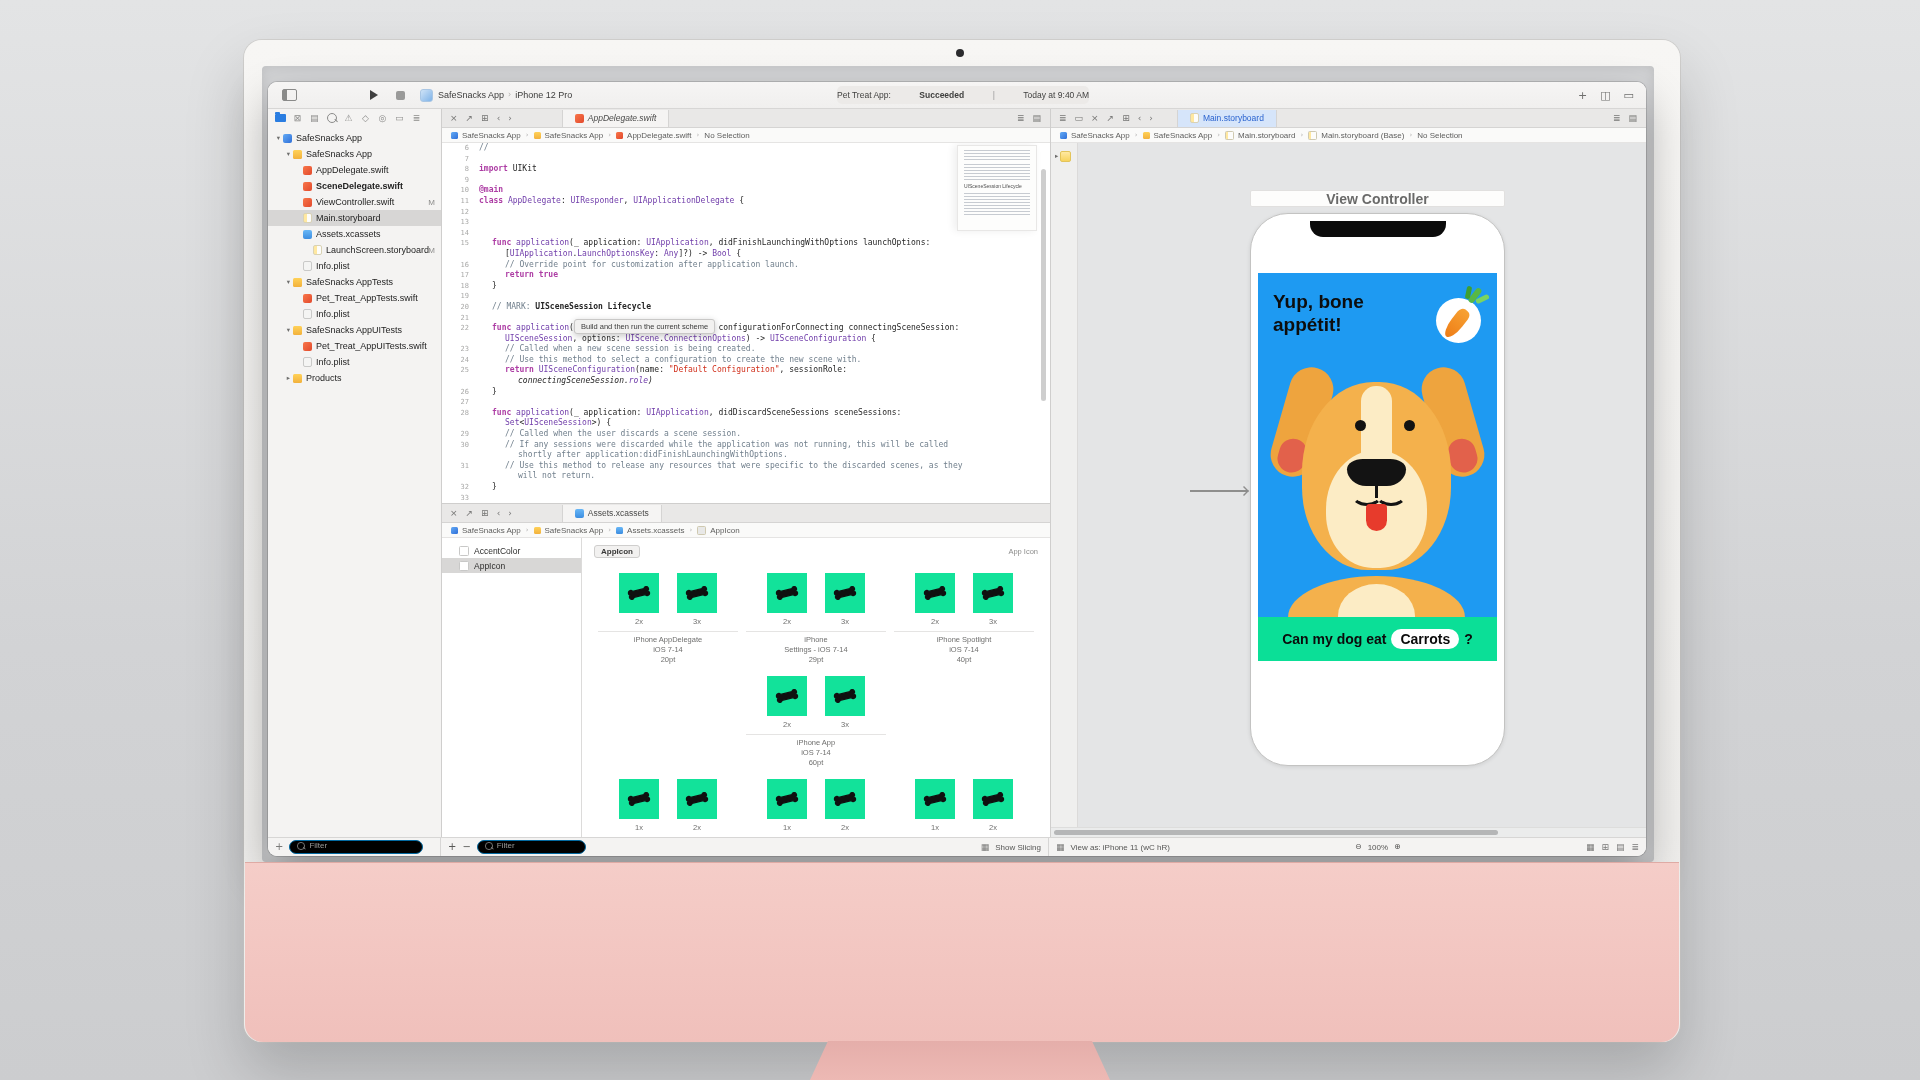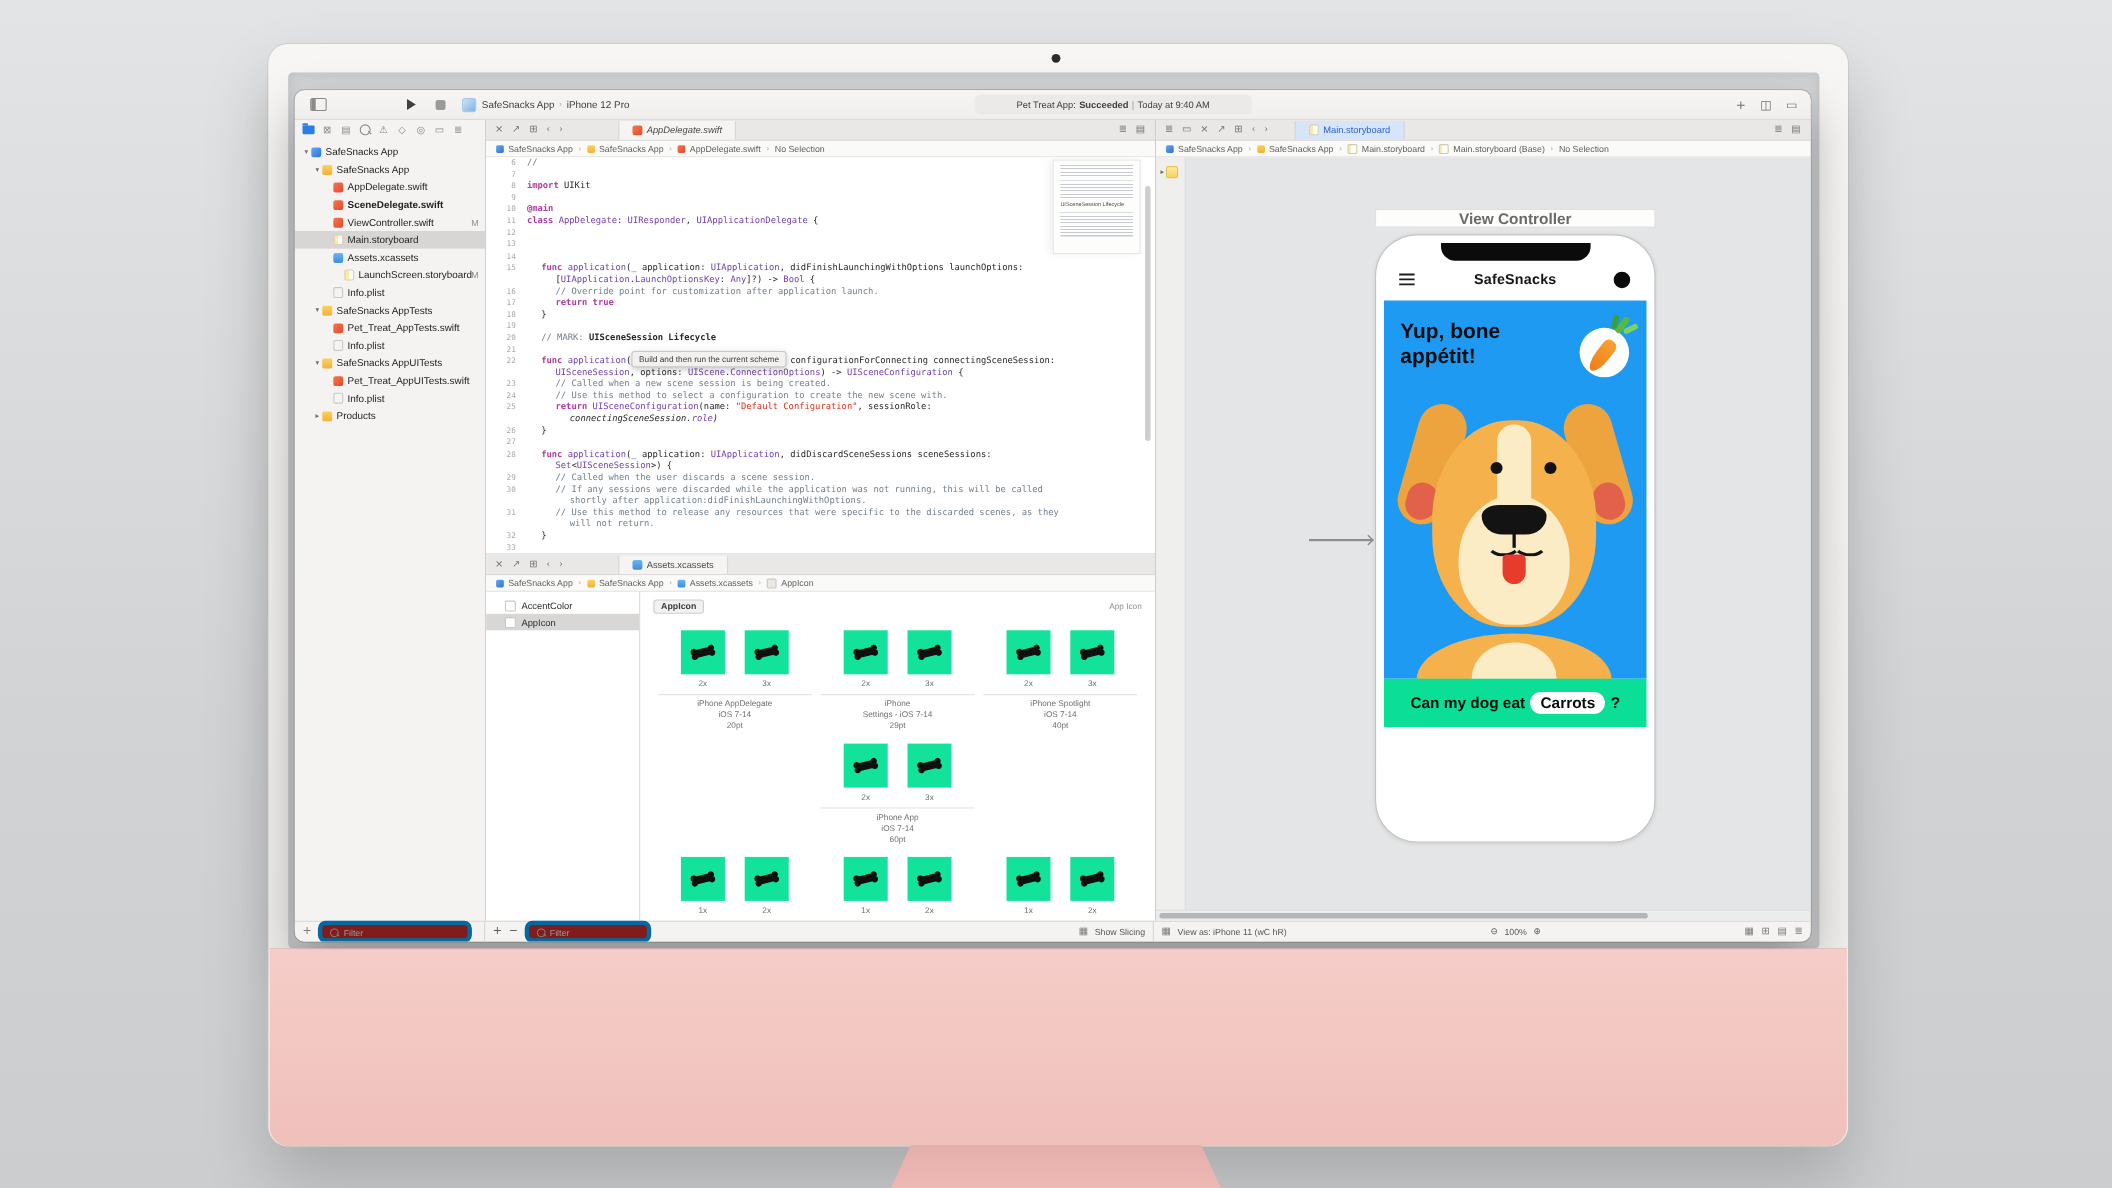--- a/index.html
+++ b/index.html
@@ -29,22 +29,22 @@
         position:relative;flex:none;color:#4c4c4c}
   .tico{position:absolute;top:0;height:26px;display:flex;align-items:center;color:#6f6f6e;font-size:11px}
   .glyph{font-family:"DejaVu Sans",sans-serif;line-height:1}
   .ic-sidebar{width:13px;height:10px;border:1px solid #8a8a89;border-radius:2px;position:relative}
   .ic-sidebar::before{content:"";position:absolute;left:0;top:0;bottom:0;width:4px;background:#8a8a89}
   .ic-play{width:0;height:0;border-left:8px solid #3f3f3f;border-top:5px solid transparent;border-bottom:5px solid transparent}
   .ic-stop{width:9px;height:9px;background:#9a9a99;border-radius:2px}
   .schemeic{width:11px;height:11px;border-radius:3px;background:linear-gradient(135deg,#cfe3f7,#7fb3e8);border:1px solid #a9c6e4;margin-right:5px}
   .schemetxt{font-size:9px;color:#3d3d3c;display:flex;align-items:center;gap:4px}
   .sep{color:#b0afae;font-size:8px}
-  .statuspill{position:absolute;left:618px;top:4px;width:252px;height:18px;background:#eceae8;border-radius:5px;
-        display:flex;align-items:center;justify-content:center;font-size:8.5px;color:#3f3f3e;gap:3px;white-space:nowrap}
+  .statuspill{position:absolute;left:569px;top:4px;width:252px;height:18px;background:#eceae8;border-radius:5px;
+        display:flex;align-items:center;justify-content:space-between;font-size:8.5px;color:#3f3f3e;gap:3px;white-space:nowrap}
   .content{flex:1;display:flex;min-height:0}
 
   
   .nav{width:173px;flex:none;background:#f4f3f2;border-right:1px solid #cfcecd;display:flex;flex-direction:column;min-height:0}
   .navtabs{height:18px;flex:none;display:flex;align-items:center;gap:6px;padding:0 7px;font-size:9px;color:#8b8b8a}
   .gi{width:11px;display:inline-flex;justify-content:center}
   .gi-folder{width:11px;height:8px;background:#2a7de1;border-radius:1px;position:relative}
   .gi-folder::before{content:"";position:absolute;left:0;top:-2px;width:5px;height:2px;background:#2a7de1;border-radius:1px 1px 0 0}
   .gi-search{width:8px;height:8px;border:1.2px solid #8b8b8a;border-radius:50%;position:relative}
   .gi-search::before{content:"";position:absolute;left:6px;top:6px;width:4px;height:1.4px;background:#8b8b8a;transform:rotate(45deg)}
@@ -167,22 +167,22 @@
   .ptabs{position:absolute;top:50px;left:14px;right:14px;height:34px;display:flex;align-items:center;justify-content:space-between}
   .tabpill{width:52px;height:30px;background:#efefef;border-radius:15px;display:flex;align-items:center;justify-content:center}
   .homebar{position:absolute;bottom:5px;left:50%;transform:translateX(-50%);width:90px;height:3px;background:#111;border-radius:2px}
 
   
   .sbar{height:18px;flex:none;background:#f4f3f2;border-top:1px solid #d7d6d5;display:flex;align-items:center;font-size:8px;color:#565655}
   .ssec{height:100%;display:flex;align-items:center;gap:6px;padding:0 7px;box-sizing:border-box}
   .ssec.s1{width:173px;border-right:1px solid #d7d6d5}
   .ssec.s2{width:608px;border-right:1px solid #d7d6d5}
   .ssec.s3{flex:1}
-  .fpill{height:12px;flex:1;max-width:120px;background:#7f1d1d;border:4px solid #0369a1;border-radius:7px;
-         display:flex;align-items:flex-end;gap:3px;padding:0 6px;color:#9a9a99}
+  .fpill{height:12px;flex:1;max-width:120px;background:#000000;border:1px solid #0369a1;border-radius:7px;
+         display:flex;align-items:flex-start;gap:3px;padding:0 6px;color:#9a9a99}
   .sspacer{flex:1}
   .sbtnrow{display:flex;gap:7px;color:#7a7a79;font-size:9px}
 </style>
 </head>
 <body>
 
 <div class="bezel"></div>
 <div class="cam"></div>
 <div class="deskscreen"></div>
 
@@ -656,29 +656,20 @@
               <span class="glyph">▸</span>
               <span class="ofile"></span>
             </div>
         </div>
         <div class="vclabel">View Controller</div>
         <div class="ibarrow"></div>
 
         <div class="phone">
           <div class="pscreen">
             <div class="notch"></div>
-            <div class="phead">
-              <span class="burger">
-                <svg width="16" height="12" viewBox="0 0 16 12">
-                    <path d="M1 1.5 H15 M1 6 H15 M1 10.5 H15" stroke="#1c1c1c" stroke-width="1.7"></path>
-                  </svg>
-              </span>
-              <div class="ptitle">SafeSnacks</div>
-              <div class="pdot"></div>
-            </div>
             <div class="pblue">
               <div class="headline">
                 <div>Yup, bone</div>
                   <div>appétit!</div>
               </div>
               <div class="ccircle">
                 <div class="cbody"></div>
                 <div class="lf lf1"></div>
                 <div class="lf lf2"></div>
                 <div class="lf lf3"></div>

